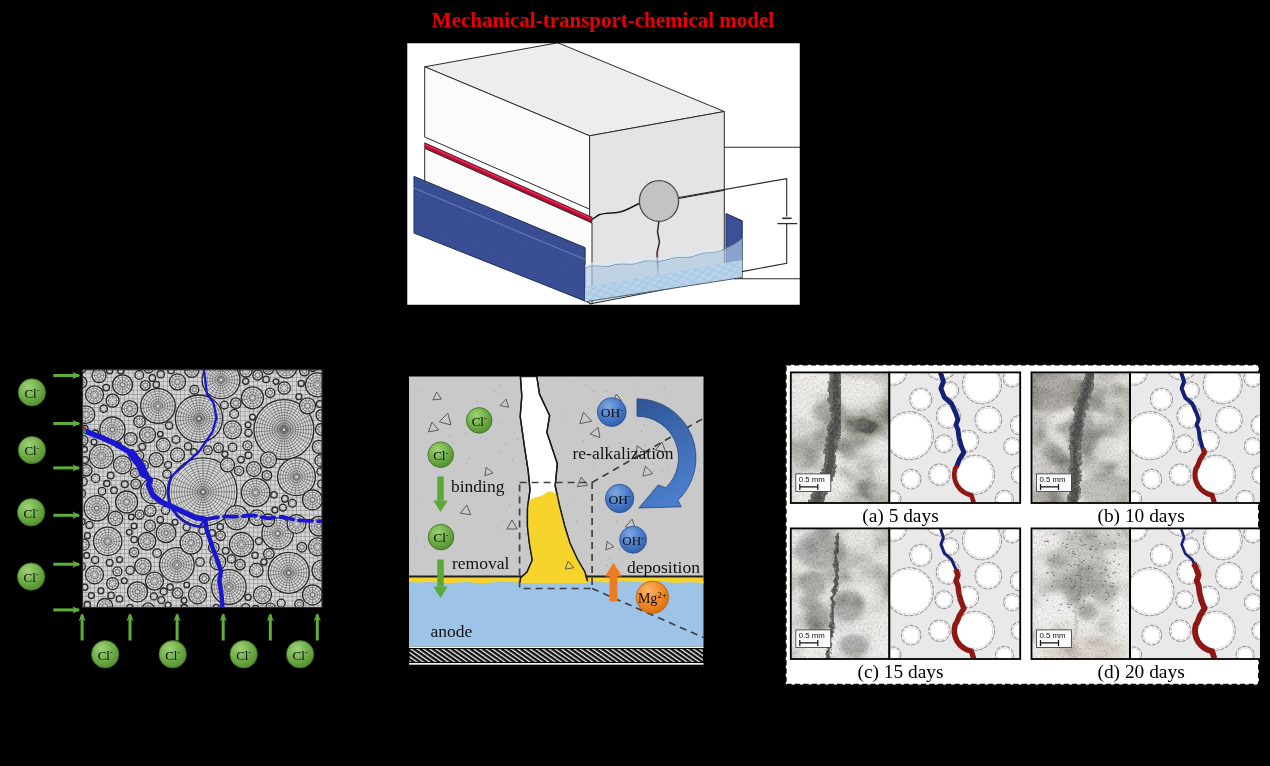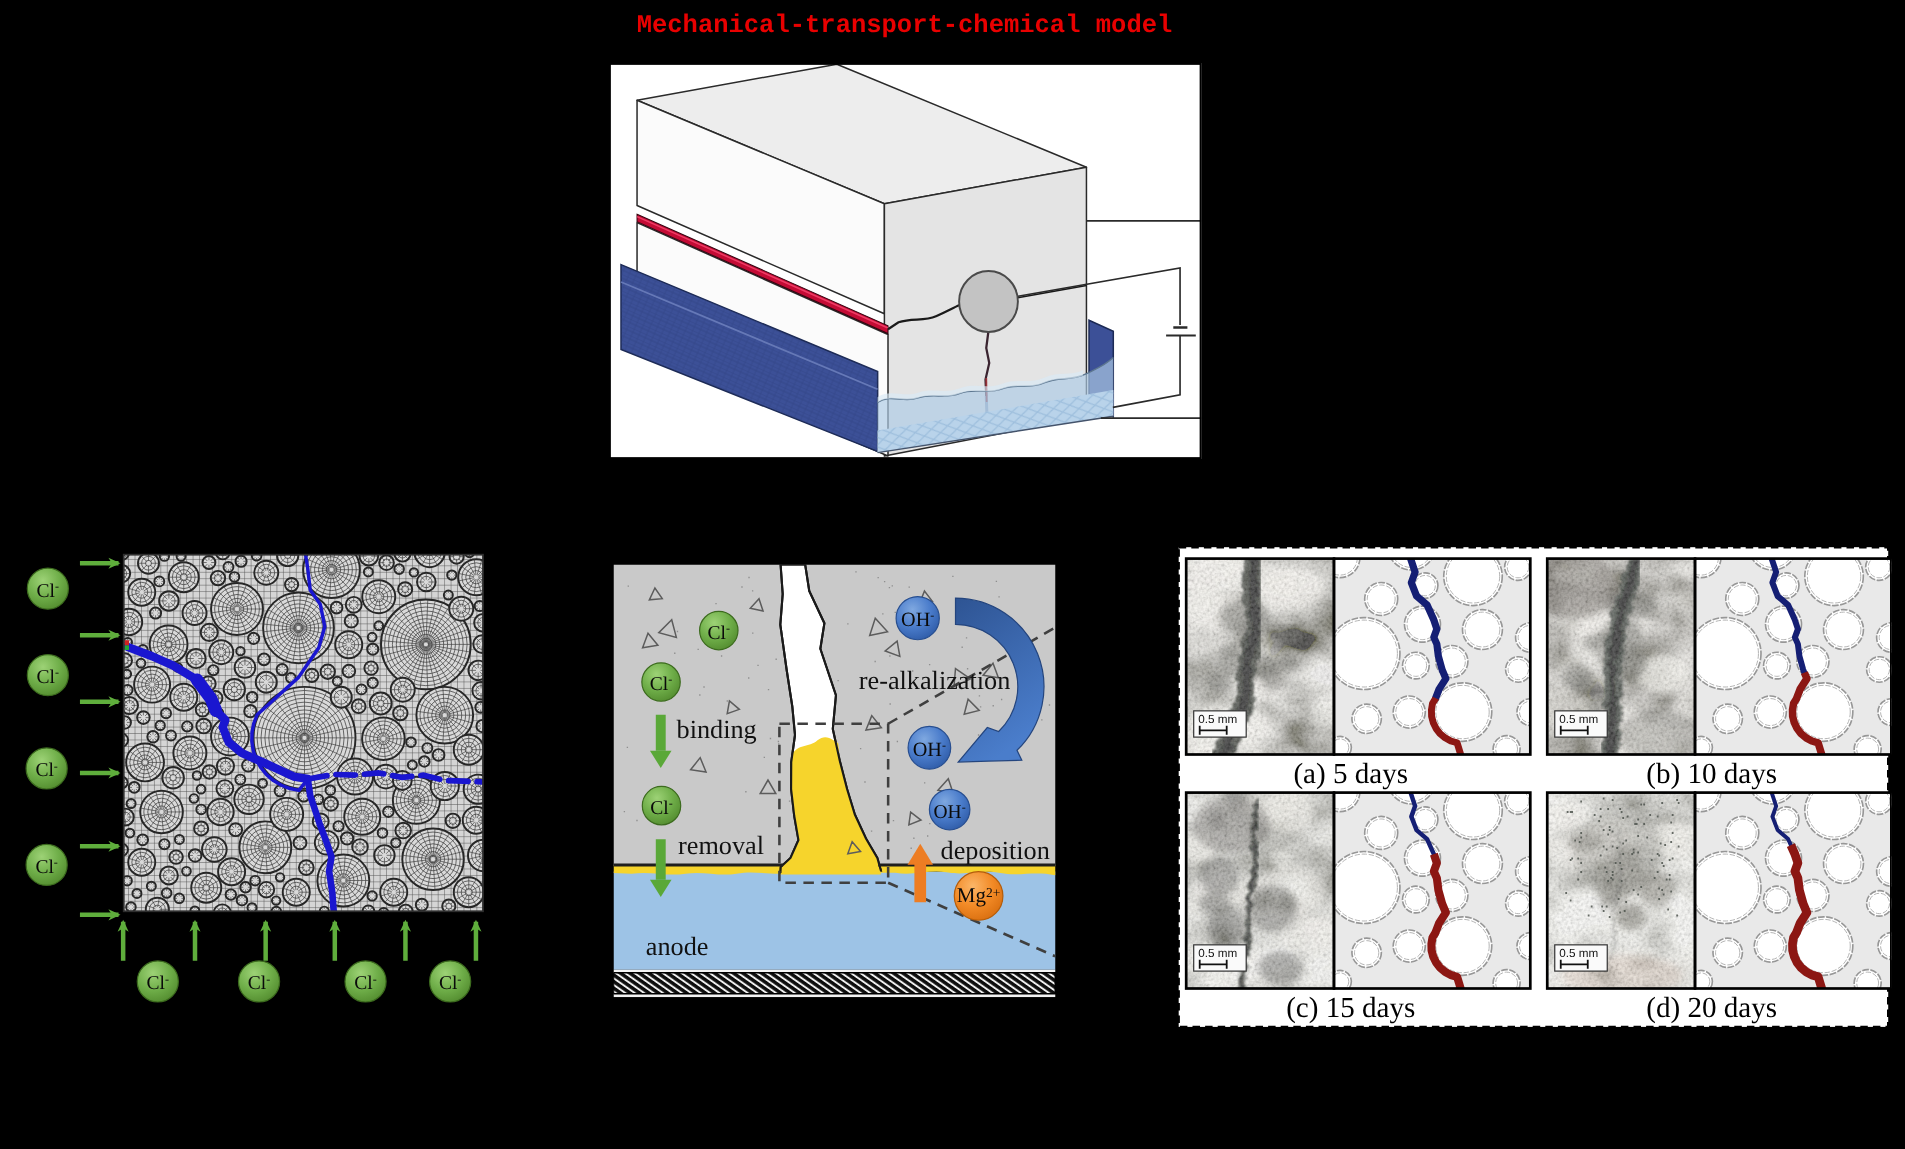--- a/index.html
+++ b/index.html
@@ -1,17 +1,17 @@
 <!DOCTYPE html>
 <html><head><meta charset="utf-8">
 <style>
 html,body{margin:0;padding:0;background:#000;}
 #stage{position:relative;width:1270px;height:766px;background:#000;overflow:hidden;}
 #title{position:absolute;left:300px;top:8px;width:606px;text-align:center;color:#e90000;white-space:nowrap;
- font-family:Liberation Mono, monospace;font-weight:bold;font-size:17px;letter-spacing:0px;}
+ font-family:Liberation Serif, serif;font-weight:bold;font-size:21px;letter-spacing:0px;}
 </style></head>
 <body>
 <div id="stage">
 <div id="title">Mechanical-transport-chemical model</div>
 <svg style="position:absolute;left:406px;top:42px" width="395" height="264" viewBox="0 0 395 264">
 <rect x="0" y="0" width="395" height="264" fill="#ffffff"></rect>
 <defs>
         <pattern id="trayhatch" width="9" height="5" patternUnits="userSpaceOnUse" patternTransform="rotate(24)">
           <rect width="9" height="5" fill="none"></rect>
           <path d="M0,0L9,0 M0,2.5L9,2.5" stroke="#2b3d7a" stroke-width="0.6"></path>

